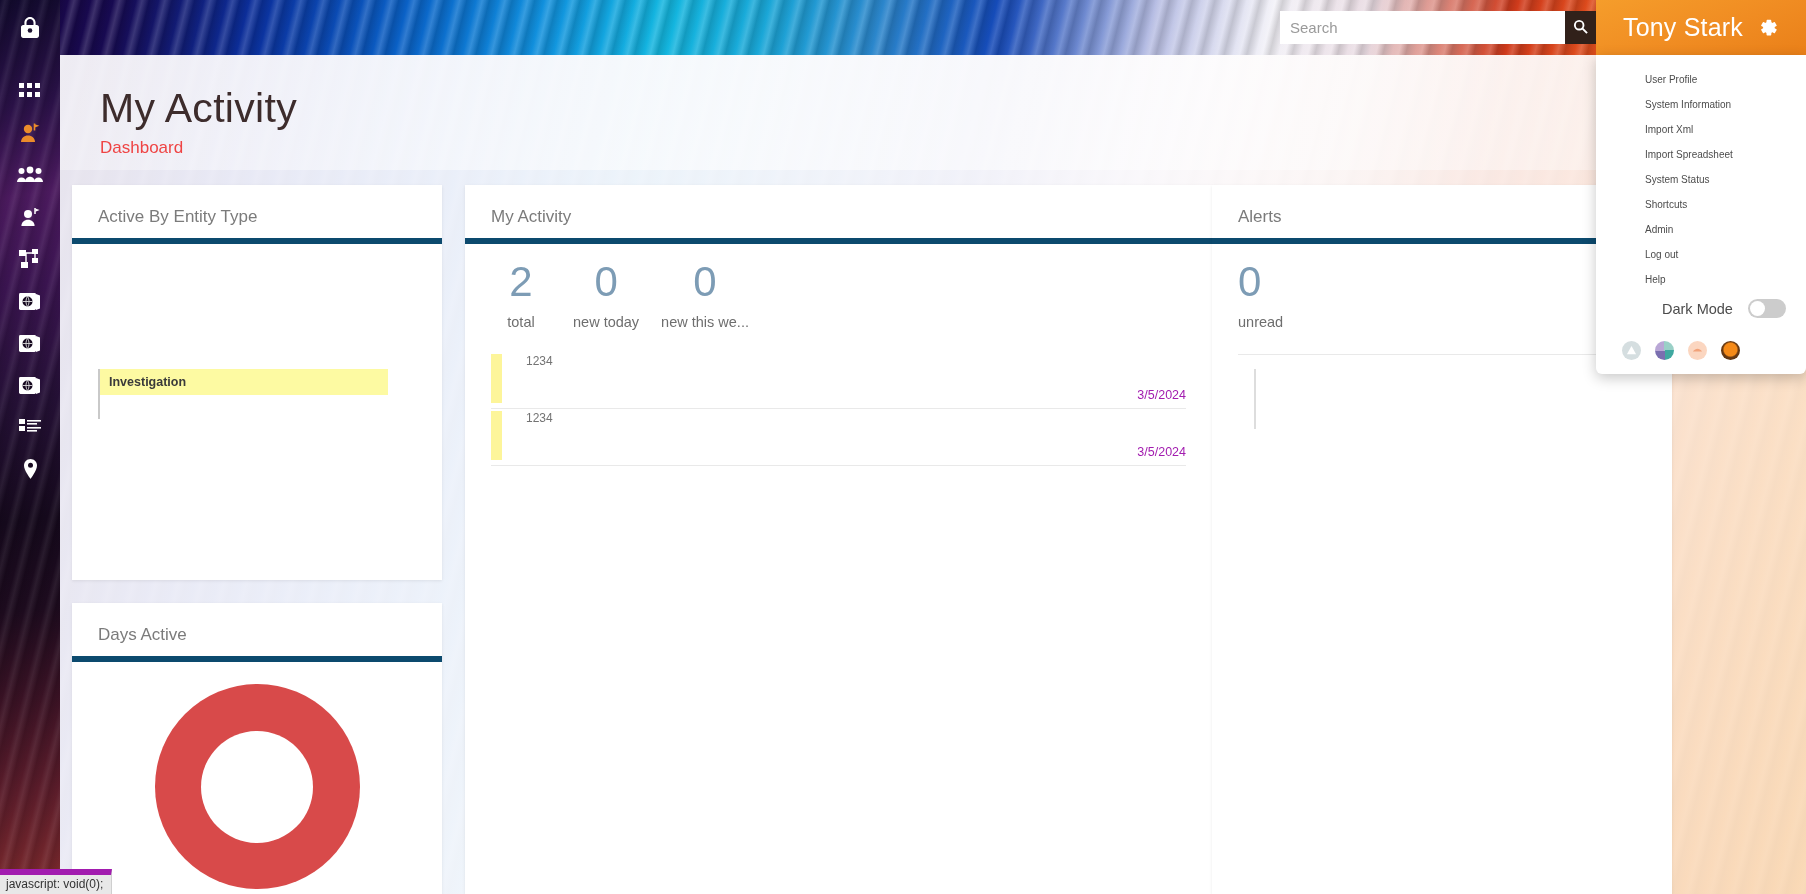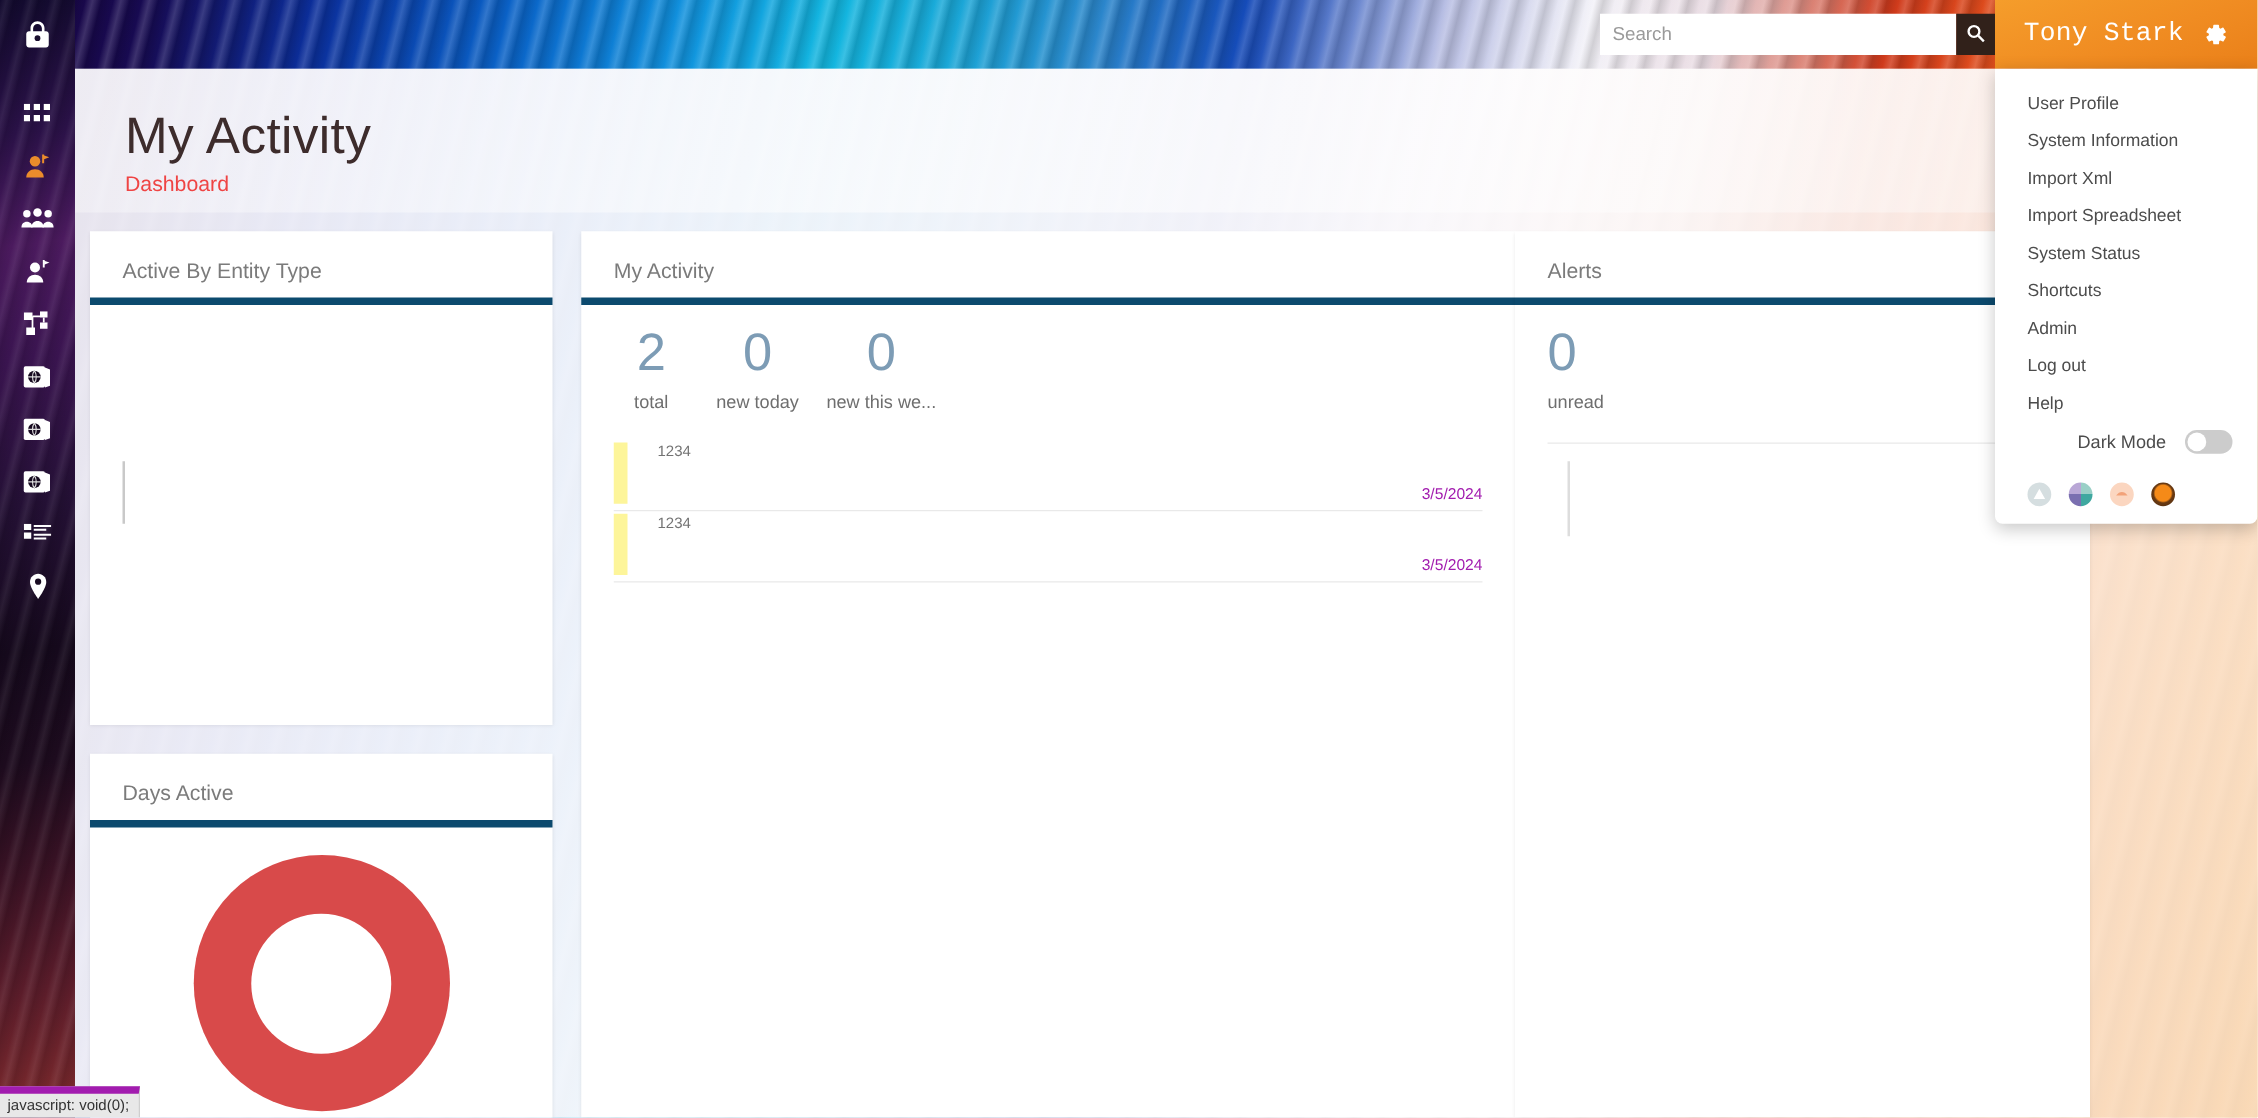--- a/index.html
+++ b/index.html
@@ -166,44 +166,44 @@
     background: linear-gradient(160deg, #f59d2b 0%, #f08c22 55%, #ea8019 100%);
     display: flex;
     align-items: center;
     justify-content: center;
     gap: 14px;
     padding: 0 22px;
     cursor: pointer;
   }
   .user-name {
     color: #ffffff;
-    font-size: 21px;
+    font-size: 25px;
     letter-spacing: .2px;
-    font-family: Liberation Mono, monospace;
   }
   .gear { color:#fff; display:flex; align-items:center; }
 
   
   .dropdown {
     position: absolute;
     top: 55px;
     right: 0;
     width: 210px;
     background: #ffffff;
     box-shadow: 0 4px 14px rgba(0,0,0,0.22);
     border-radius: 0 0 6px 6px;
     padding: 12px 0 10px 0;
     z-index: 40;
   }
   .dd-item {
     padding: 7px 26px;
-    font-size: 14px;
+    font-size: 10px;
     color: #4c4c4c;
     cursor: pointer;
     white-space: nowrap;
+    margin-left: 23px;
   }
   .dd-dark {
     display: flex;
     align-items: center;
     justify-content: space-between;
     padding: 7px 20px 7px 26px;
     font-size: 14.5px;
     color: #4c4c4c;
     margin-left: 40px;
   }
@@ -601,20 +601,21 @@
     <div class="page-sub">Dashboard</div>
   </div>
 
   <div class="panels">
 
     <div class="panel" id="panel-entity">
       <div class="panel-title">Active By Entity Type</div>
       <div class="bar-area">
         <div class="bar-row">
           <div class="bar-axis"></div>
+          <div class="bar-fill">Investigation</div>
         </div>
       </div>
     </div>
 
     <div class="panel" id="panel-days">
       <div class="panel-title">Days Active</div>
       <div class="donut-wrap">
         <div class="donut"></div>
       </div>
     </div>

